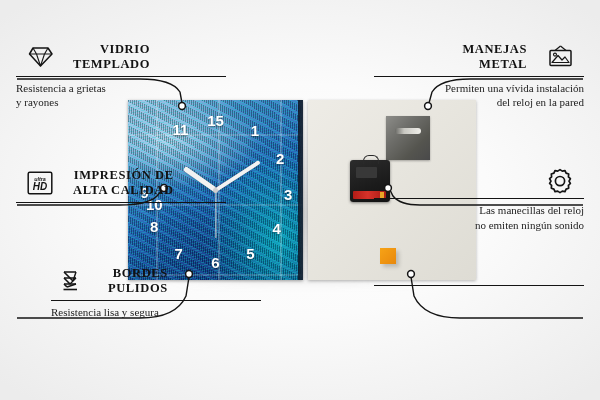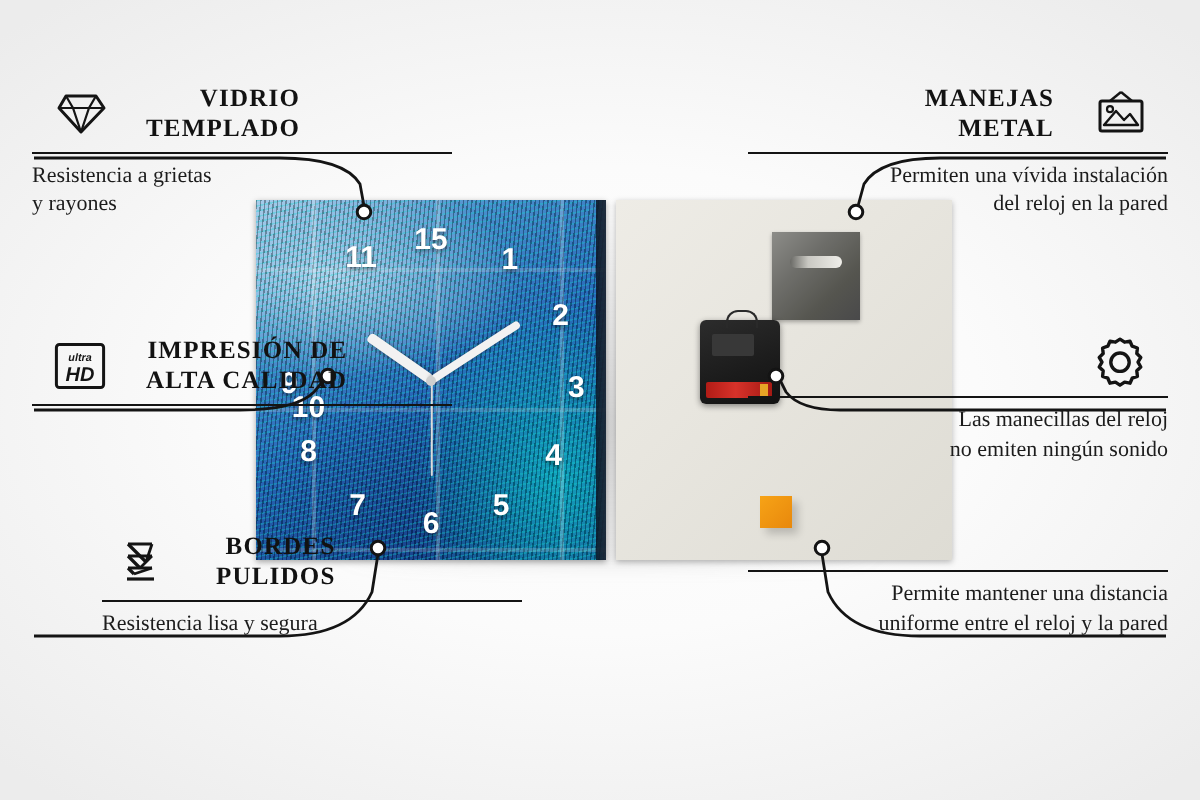--- a/index.html
+++ b/index.html
@@ -406,17 +406,15 @@
         </svg>
       </span>
     </div>
     <div class="feat-rule"></div>
     <div class="feat-desc">Las manecillas del reloj
 no emiten ningún sonido</div>
   </div>
 
   <div class="feature right" style="left:374px; top:281px;">
     <div class="feat-rule"></div>
-    <div class="feat-desc">Permite mantener una distancia
-uniforme entre el reloj y la pared</div>
   </div>
 
 </div>
 
 </body></html>

